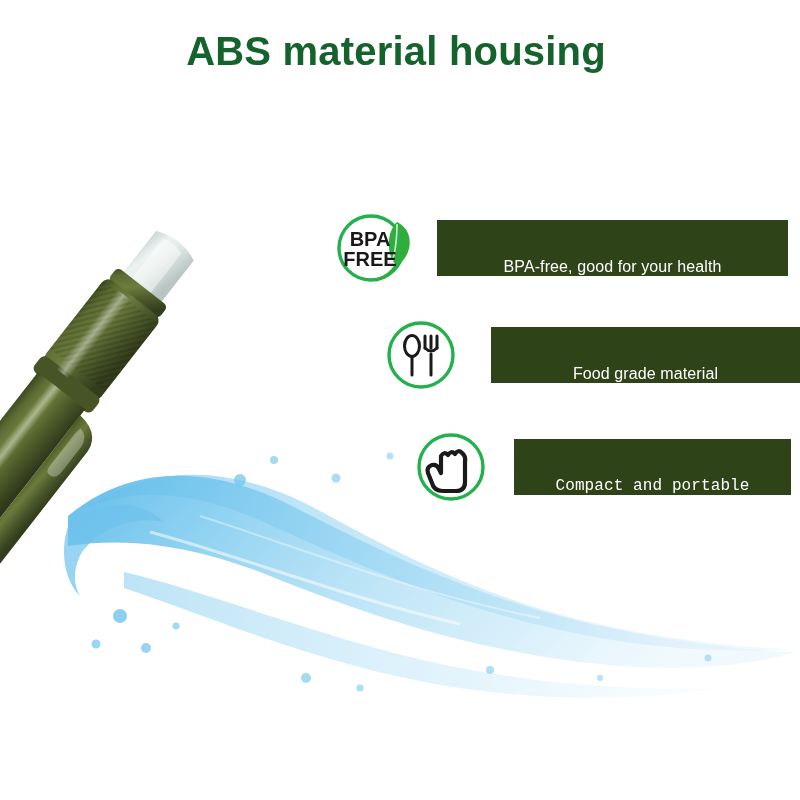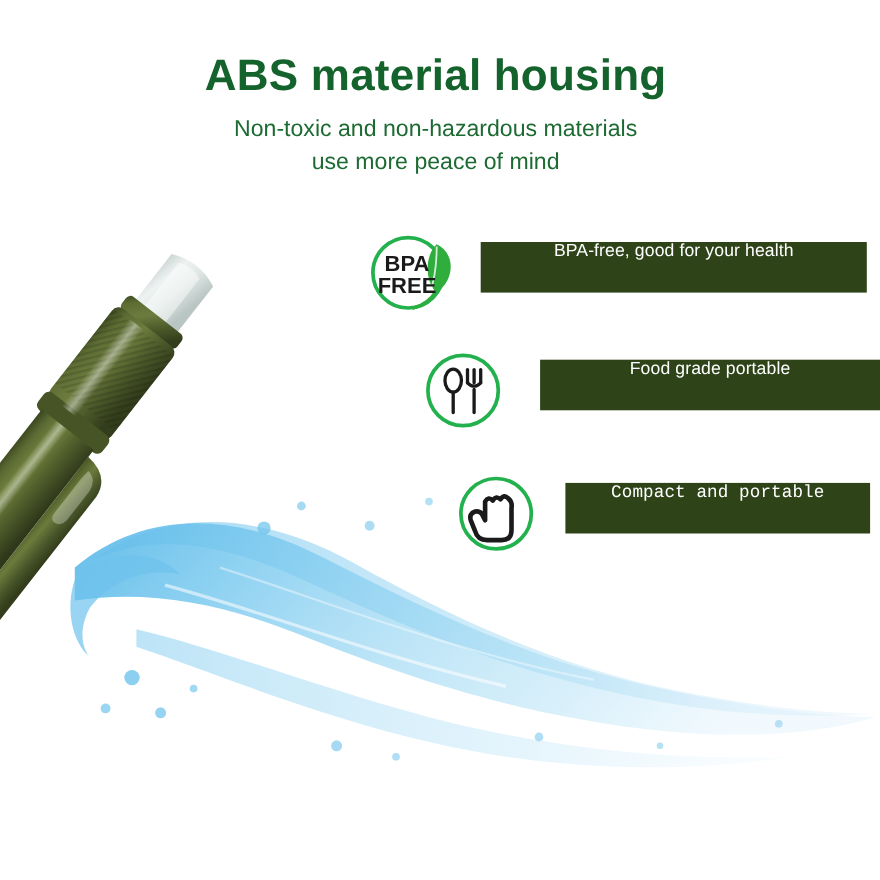--- a/index.html
+++ b/index.html
@@ -15,21 +15,21 @@
     width: 800px;
     height: 800px;
     background: #ffffff;
     overflow: hidden;
   }
 
   
   #headings {
     position: absolute;
     left: 0;
-    top: 18px;
+    top: 0;
     width: 792px;
     text-align: center;
     z-index: 40;
   }
   #title {
     margin: 0;
     padding-top: 28px;
     font-size: 40px;
     font-weight: 700;
     letter-spacing: 0.2px;
@@ -52,24 +52,24 @@
     z-index: 45;
     height: 60px;
   }
   #feature-row-0 { left: 334px; top: 208px; }
   #feature-row-1 { left: 380px; top: 315px; }
   #feature-row-2 { left: 410px; top: 427px; }
 
   .feature-bar {
     position: absolute;
     top: 12px;
-    height: 46px;
+    height: 56px;
     background: #2e4418;
     display: flex;
-    align-items: flex-start;
+    align-items: flex-end;
     justify-content: center;
   }
   #feature-row-0 .feature-bar { left: 103px; width: 351px; }
   #feature-row-1 .feature-bar { left: 111px; width: 309px; }
   #feature-row-2 .feature-bar { left: 104px; width: 277px; font-family: Liberation Mono, monospace; }
 
   .feature-label {
     color: #ffffff;
     font-size: 16px;
     font-weight: 400;
@@ -247,24 +247,20 @@
       <circle cx="648" cy="238" r="3.5" opacity="0.45"></circle>
       <circle cx="180" cy="60" r="6" opacity="0.72"></circle>
       <circle cx="214" cy="40" r="4" opacity="0.62"></circle>
       <circle cx="276" cy="58" r="4.5" opacity="0.58"></circle>
       <circle cx="330" cy="36" r="3.5" opacity="0.52"></circle>
     </g>
   </svg>
 
   <div id="headings">
     <h1 id="title">ABS material housing</h1>
-    <p id="subtitle">
-      <span class="sub-line">Non-toxic and non-hazardous materials</span>
-      <span class="sub-line">use more peace of mind</span>
-    </p>
   </div>
 
   <div class="feature-row" id="feature-row-0">
     <svg class="feature-icon" viewBox="0 0 86 80">
       <circle cx="37" cy="40" r="32" fill="none" stroke="#22b14c" stroke-width="3.4"></circle>
 
       <path d="M63 14 C 80 22, 80 46, 63 58 C 52 48, 52 24, 63 14 Z" fill="#2fae3e"></path>
       <path d="M63 16 C 63 30, 61 46, 57 58" stroke="#ffffff" stroke-width="1.6" fill="none" opacity="0.8"></path>
       <path d="M63 56 C 58 64, 50 70, 42 72" stroke="#2fae3e" stroke-width="3" fill="none" stroke-linecap="round"></path>
       <text x="36" y="38" text-anchor="middle" font-family="Liberation Sans, sans-serif" font-size="20" font-weight="700" fill="#1a1a1a">BPA</text>
@@ -286,21 +282,21 @@
 
       <g fill="none" stroke="#1a1a1a" stroke-width="3" stroke-linecap="round" stroke-linejoin="round">
         <path d="M45 21 L45 33"></path>
         <path d="M51 21 L51 33"></path>
         <path d="M57 21 L57 33"></path>
         <path d="M45 33 Q51 39 57 33"></path>
         <path d="M51 39 L51 60"></path>
       </g>
     </svg>
     <div class="feature-bar">
-      <span class="feature-label">Food grade portable</span>
+      <span class="feature-label">Food grade material</span>
     </div>
   </div>
 
   <div class="feature-row" id="feature-row-2">
     <svg class="feature-icon" viewBox="0 0 86 80">
       <circle cx="41" cy="40" r="32" fill="none" stroke="#22b14c" stroke-width="3.4"></circle>
       <g fill="none" stroke="#1a1a1a" stroke-width="4.2" stroke-linecap="round" stroke-linejoin="round">
         <path d="M31 29 q3 -5 7 -1 q3 -5 7 -1 q3 -5 7 -1 q4 3 3 9 l0 20 q0 9 -9 9 l-13 0 q-9 0 -11 -8
                  l-4 -10 q-2 -6 4 -8 q5 -1 7 4 l2 4 z"></path>
       </g>

